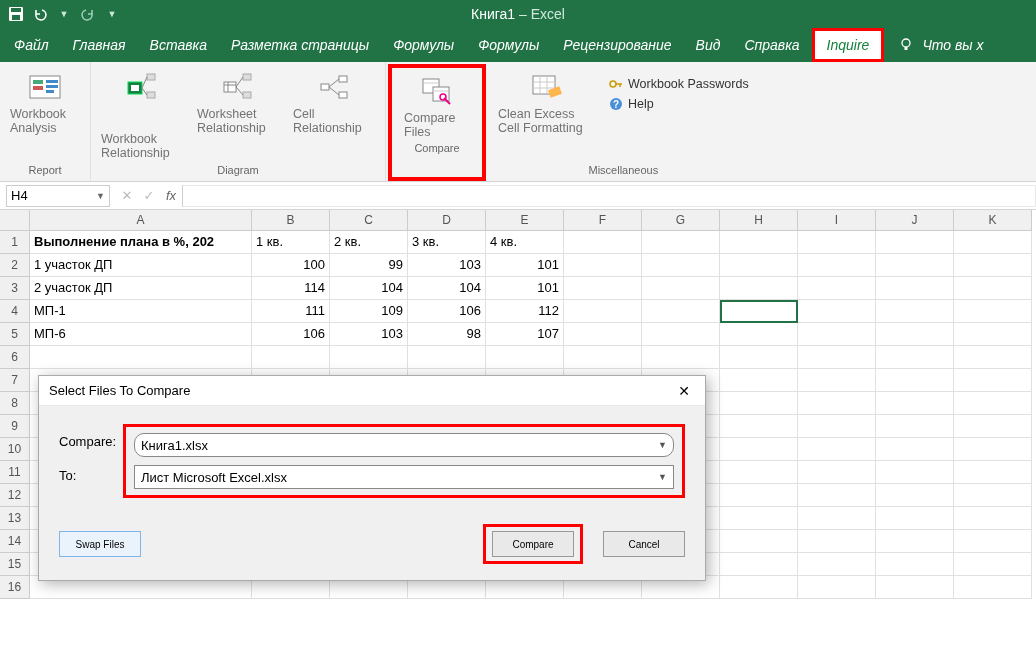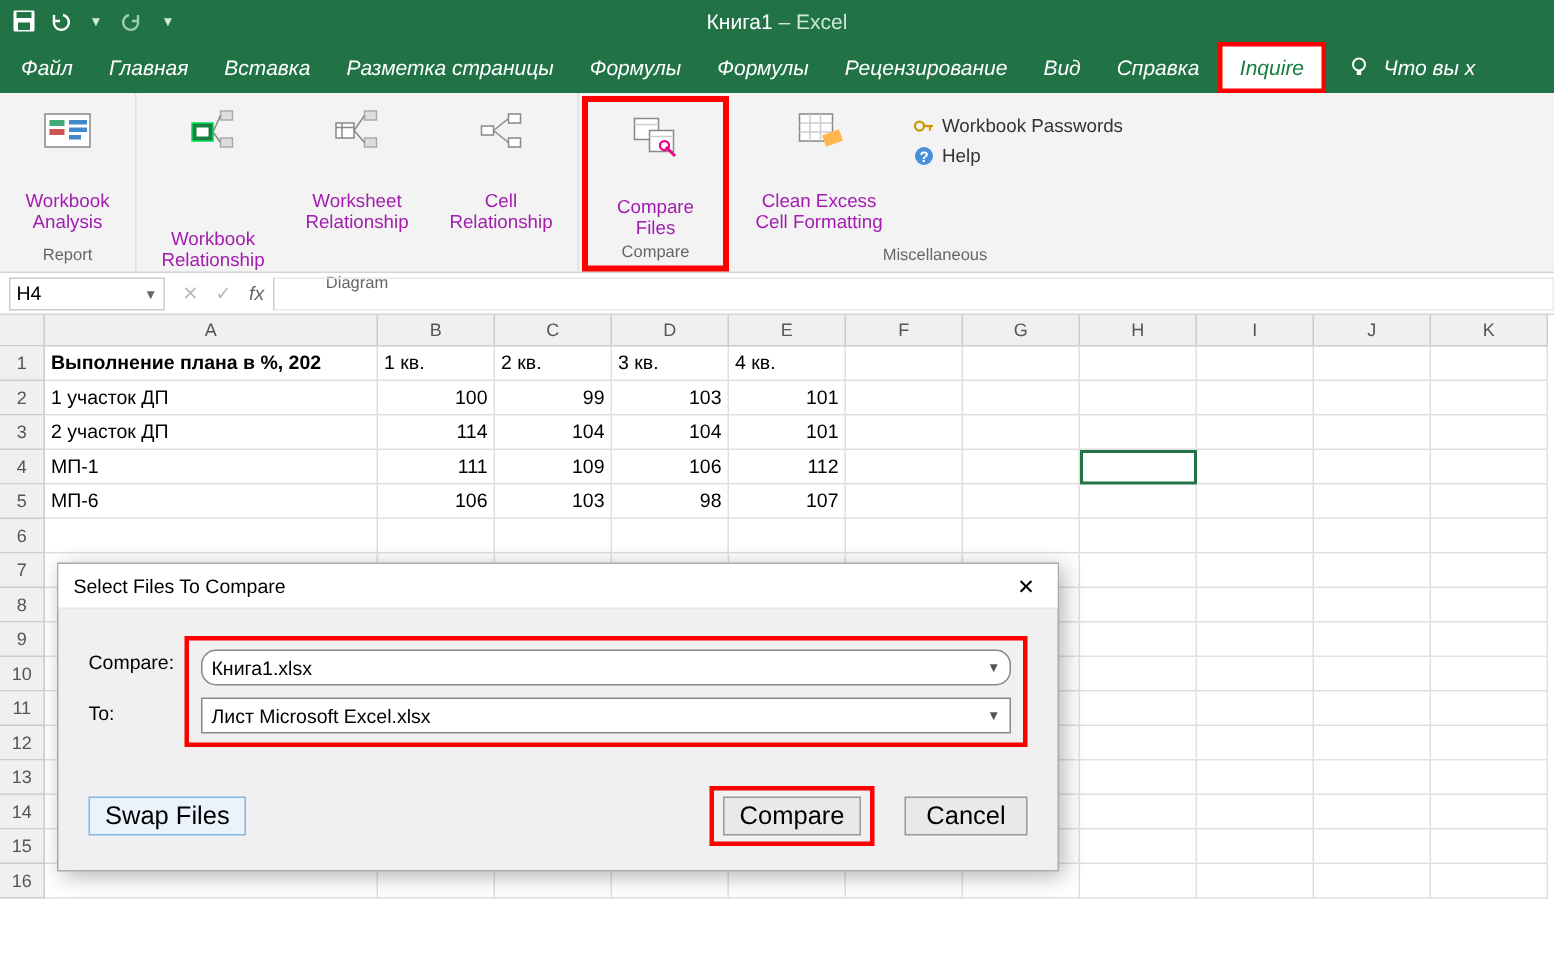--- a/index.html
+++ b/index.html
@@ -14,21 +14,21 @@
 .tab { padding: 0 12px; display: flex; align-items: center; cursor: pointer; white-space: nowrap; font-style: italic; }
 .tab.file { padding-left: 14px; }
 .tab.active { background: #fff; color: #15803d; }
 .red-box { border: 3px solid #ff0000; }
 .bulb { margin-left: 8px; display:flex; align-items:center; padding:0 6px;}
 
 .ribbon { height: 120px; background: #f3f3f3; border-bottom: 1px solid #d4d4d4; display: flex; }
 .group { border-right: 1px solid #e0e0e0; padding: 4px 10px 0 10px; display: flex; flex-direction: column; align-items: center; }
 .group-items { flex: 1; display: flex; gap: 14px; align-items: flex-start; padding-top: 4px;}
 .group-label { font-size: 11px; color: #666; padding: 3px 0 5px 0; text-align: center; width: 100%; }
-.rbtn { display: flex; flex-direction: column; align-items: center; text-align: center; font-size: 12.5px; color: #a21caf; cursor: pointer; min-width: 60px; gap: 20px; }
+.rbtn { display: flex; flex-direction: column; align-items: center; font-size: 12.5px; color: #737373; cursor: pointer; min-width: 60px; }
 .rbtn .ico { width: 34px; height: 34px; margin-bottom: 3px; }
 .rbtn-sm { display: flex; align-items: center; gap: 4px; font-size: 12.5px; color: #333; cursor: pointer; padding: 2px 0;}
 .rbtn-sm .ico-sm { width: 16px; height: 16px; }
 .misc-col { display:flex; flex-direction:column; gap:0; padding-top:4px;}
 
 .compare-highlight { border:4px solid #ff0000; padding:2px 6px 0 6px; margin: 2px 2px 0 2px;}
 
 .fbar { height: 28px; border-bottom: 1px solid #d4d4d4; display: flex; align-items: center; background:#fff;}
 .namebox { width: 104px; height: 22px; border: 1px solid #ccc; margin: 0 6px; padding: 2px 4px; font-size: 13px; display:flex; align-items:center; justify-content:space-between;}
 .namebox .dd { color:#666; font-size:9px;}
@@ -50,21 +50,21 @@
 .w-a { width: 222px; }
 .w-std { width: 78px; }
 
 .dialog { position: absolute; left: 38px; top: 375px; width: 668px; background: #f0f0f0; border: 1px solid #aaa; box-shadow: 3px 3px 14px rgba(0,0,0,.3); }
 .dlg-title { height: 30px; display: flex; align-items: center; justify-content: space-between; padding: 0 8px 0 10px; font-size: 13px; background:#fff; border-bottom:1px solid #e8e8e8;}
 .dlg-close { width: 26px; text-align: center; cursor: pointer; font-size: 14px; }
 .dlg-body { padding: 18px 20px 16px 20px; }
 .dlg-combo { flex: 1; height: 24px; border: 1px solid #888; background: #fff; display: flex; align-items: center; justify-content: space-between; padding: 0 6px; font-size: 13px; }
 .dlg-combo .cd { font-size: 9px; color: #555; }
 .dlg-btns { display: flex; justify-content: space-between; align-items: center; margin-top: 26px; }
-.dlg-btn { min-width: 82px; height: 26px; border: 1px solid #999; background: #e9e9e9; font-size: 17px; cursor: pointer; padding:0 10px;}
+.dlg-btn { min-width: 82px; height: 26px; border: 1px solid #999; background: #e9e9e9; font-size: 10px; cursor: pointer; padding:0 10px;}
 .dlg-btn.swap { border:1px solid #7eb4ea; background:#eaf3fb;}
 .compare-btn-box { border:3px solid #ff0000; padding:4px 6px; display:inline-block;}
 .right-btns { display:flex; gap:20px; align-items:center;}
 
 svg { display:block; }
 </style>
 </head>
 <body>
 
 <div class="titlebar">

